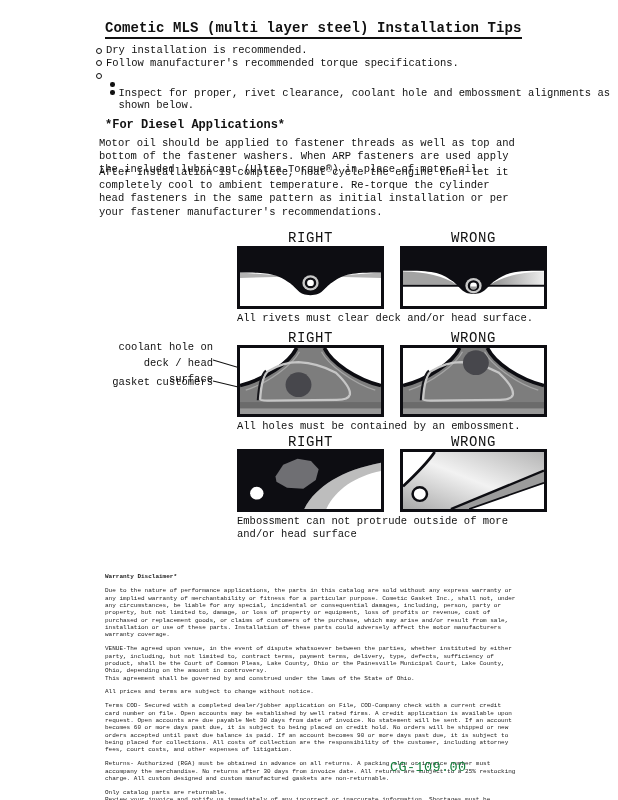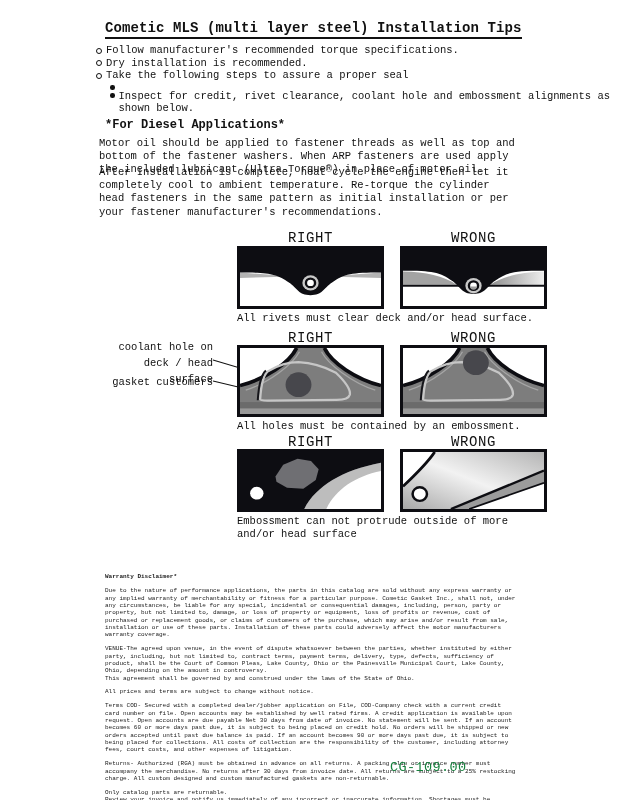--- a/index.html
+++ b/index.html
@@ -41,36 +41,35 @@
 </head>
 <body>
 
 <div class="page">
 
   <div class="title">Cometic MLS (multi layer steel) Installation Tips</div>
 
   <div class="bullets">
     <div class="li">
       <span class="ring"></span>
-      <span>Follow manufacturer's recommended torque specifications.</span>
+      <span>Dry installation is recommended.</span>
     </div>
     <div class="li">
       <span class="ring"></span>
-      <span>Dry installation is recommended.</span>
+      <span>Follow manufacturer's recommended torque specifications.</span>
     </div>
     <div class="li">
       <span class="ring"></span>
-      <span>Take the following steps to assure a proper seal</span>
     </div>
     <div class="li sub">
       <span class="dot"></span>
     </div>
     <div class="li sub">
       <span class="dot"></span>
-      <span>Inspect for credit, rivet clearance, coolant hole and embossment alignments as shown below.</span>
+      <span>Inspect for proper, rivet clearance, coolant hole and embossment alignments as shown below.</span>
     </div>
   </div>
 
   <div class="h2" style="top:118px;">*For Diesel Applications*</div>
   <div class="body-text" style="top:137px;">Motor oil should be applied to fastener threads as well as top and bottom of the fastener washers. When ARP fasteners are used apply the included lubricant (Ultra-Torque®) in place of motor oil.</div>
   <div class="body-text" style="top:166px;">After Installation is complete, heat cycle the engine then let it completely cool to ambient temperature. Re-torque the cylinder head fasteners in the same pattern as initial installation or per your fastener manufacturer's recommendations.</div>
 
   <div class="rw-label" style="left:237px; top:230px;">RIGHT</div>
   <div class="rw-label" style="left:400px; top:230px;">WRONG</div>
 

